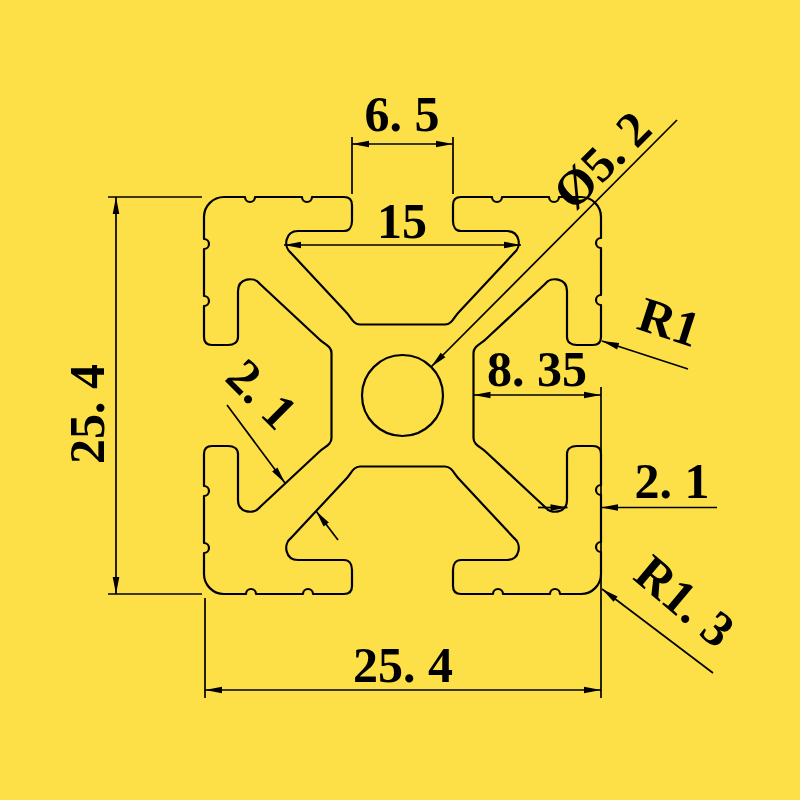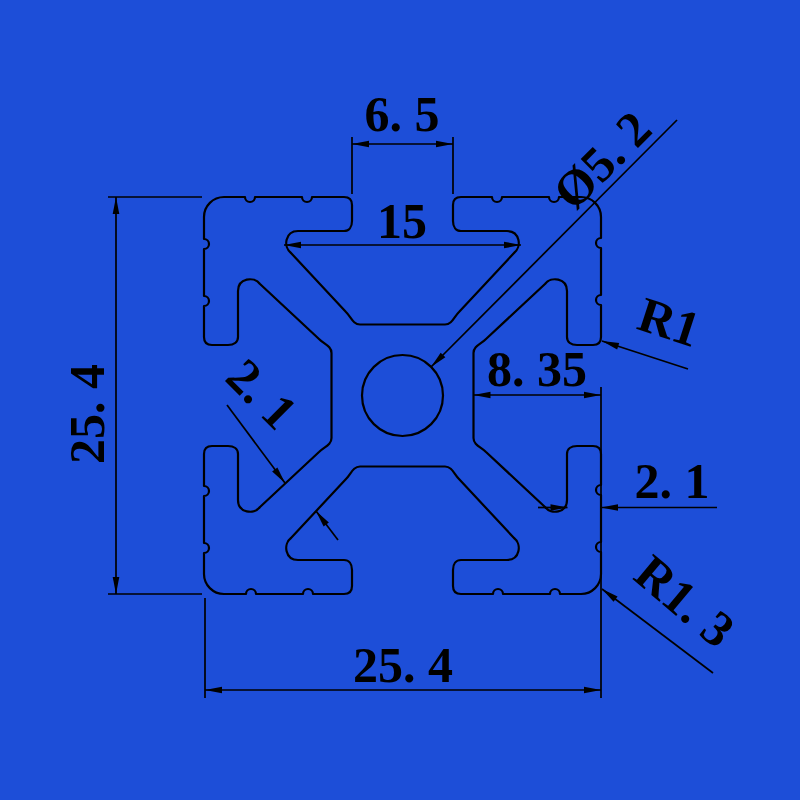--- a/index.html
+++ b/index.html
@@ -1,16 +1,16 @@
 <!DOCTYPE html>
 <html><head>
 <meta charset="utf-8">
 <style>
   html,body{margin:0;padding:0;background:#ffffff;}
-  .canvas{width:800px;height:800px;background:#1d4ed8;position:relative;overflow:hidden;}
+  .canvas{width:800px;height:800px;background:#fde047;position:relative;overflow:hidden;}
   .dim{
     font-family:"Liberation Serif", serif;
     font-size:50px;
     font-weight:bold;
     fill:#000000;
   }
   svg{display:block;}
 </style>
 </head>
 <body>

